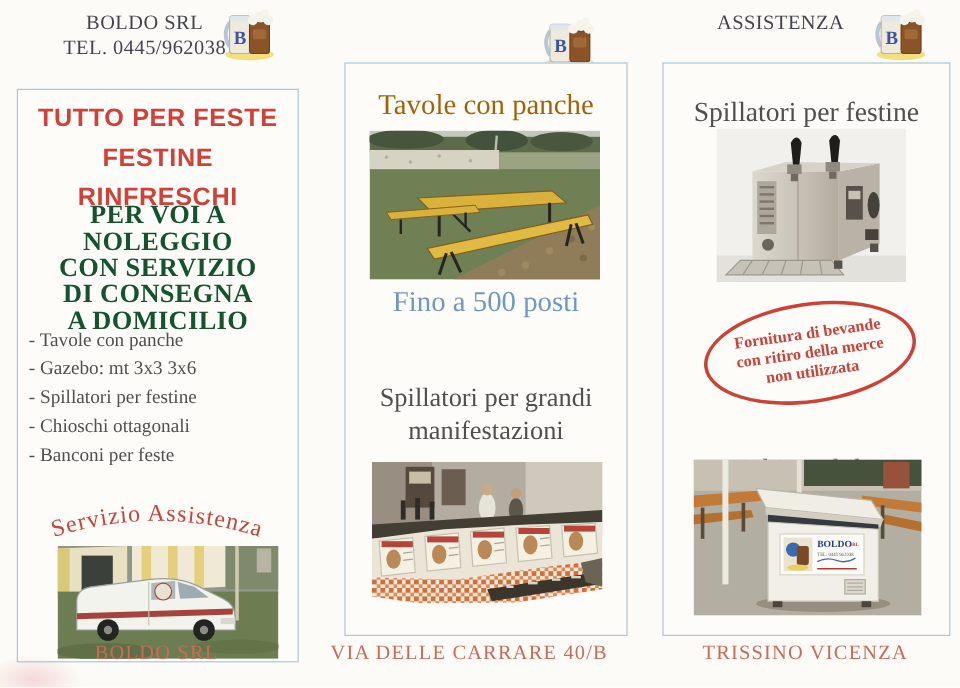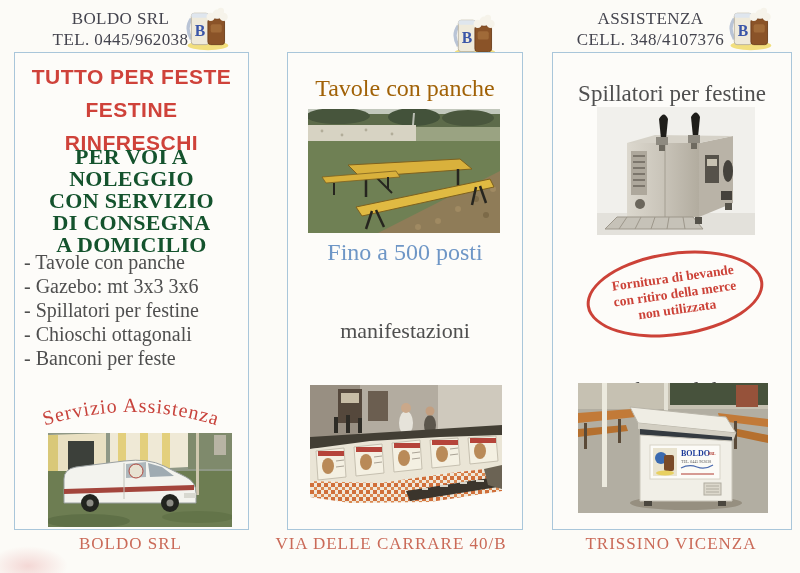--- a/index.html
+++ b/index.html
@@ -12,32 +12,32 @@
   .hdr { position:absolute; text-align:center; color:#44444e; font-size:17px; line-height:21px; letter-spacing:.4px; }
   #hdr-left  { left:28px;  top:8px;  width:185px; }
   #hdr-right { left:558px; top:8px;  width:185px; }
   .mug-icon { position:absolute; }
   #mug-left   { left:183px; top:5px; }
   #mug-middle { left:450px; top:12px; }
   #mug-right  { left:726px; top:5px; }
 
   
   .panel { position:absolute; top:52px; height:476px; border:1px solid #a9c6da; background:#fdfcf9; }
-  #panel-left   { left:14px;  width:233px; }
+  #panel-left   { left:14px;  width:233px;margin-top:22px; }
   #panel-middle { left:287px; width:234px; }
   #panel-right  { left:552px; width:238px; }
 
   
   .pl-title { position:absolute; left:0; top:7px; width:100%; text-align:center;
     font-family:"Liberation Sans", sans-serif; font-weight:bold; font-size:21px; line-height:33px;
     color:#cf423a; letter-spacing:.5px; }
   .pl-sub { position:absolute; left:0; top:93px; width:100%; text-align:center;
     font-weight:bold; font-size:22px; line-height:22px; color:#14532d; letter-spacing:.3px; }
   .pl-items { position:absolute; left:9px; top:197px; width:220px;
-    font-size:20px; line-height:24px; color:#4f4f4f; }
+    font-size:16px; line-height:24px; color:#4f4f4f; }
   .pl-arc { position:absolute; left:8px; top:336px; }
   .pl-photo { position:absolute; left:33px; top:380px; }
 
   
   .pm-h1 { position:absolute; left:0; top:22px; width:100%; text-align:center; font-size:24px; color:#a16207; }
   .pm-photo1 { position:absolute; left:20px; top:56px; }
   .pm-caption { position:absolute; left:0; top:186px; width:100%; text-align:center; font-size:24px; color:#6e96c6; }
   .pm-h2 { position:absolute; left:0; top:264px; width:100%; text-align:center; font-size:22px; line-height:28px; color:#4f4f4f; }
   .pm-photo2 { position:absolute; left:22px; top:332px; }
 
@@ -65,21 +65,20 @@
 <body>
 
 <div class="page">
 
   <div class="hdr" id="hdr-left">
     <div>BOLDO SRL</div>
     <div>TEL. 0445/962038</div>
   </div>
   <div class="hdr" id="hdr-right">
     <div>ASSISTENZA</div>
-    <div>CELL. 348/4107376</div>
   </div>
 
   <svg class="mug-icon" id="mug-left" width="48" height="46" viewBox="0 0 52 48">
     <ellipse cx="27" cy="43" rx="22" ry="5" fill="#f2df7e"></ellipse>
     <path d="M9,14 q-7,10 0,22" stroke="#b9c4d6" stroke-width="3.5" fill="none"></path>
     <rect x="9" y="8" width="19" height="34" rx="3" fill="#efeadb" stroke="#b8b2a2"></rect>
     <rect x="9" y="8" width="19" height="5" rx="2" fill="#dfe6ee"></rect>
     <text x="18.5" y="33" font-size="17" font-weight="bold" fill="#3a55a8" text-anchor="middle">B</text>
     <rect x="27" y="14" width="18" height="28" rx="3" fill="#8a5328" stroke="#6e3f1c"></rect>
     <rect x="30" y="20" width="12" height="9" rx="2" fill="#a06a38"></rect>
@@ -203,20 +202,21 @@
       <line x1="26" y1="74" x2="26" y2="86" stroke="#26251f" stroke-width="2"></line>
       <line x1="80" y1="68" x2="80" y2="80" stroke="#26251f" stroke-width="2"></line>
       <polygon points="48,98 182,70 186,78 54,107" fill="#e0ba42" stroke="#7e611e" stroke-width="1"></polygon>
       <line x1="64" y1="102" x2="58" y2="120" stroke="#26251f" stroke-width="2.5"></line>
       <line x1="68" y1="101" x2="76" y2="118" stroke="#26251f" stroke-width="2.5"></line>
       <line x1="168" y1="78" x2="164" y2="96" stroke="#26251f" stroke-width="2.5"></line>
       <line x1="172" y1="77" x2="178" y2="94" stroke="#26251f" stroke-width="2.5"></line>
     </svg>
     <div class="pm-caption">Fino a 500 posti</div>
     <div class="pm-h2">
+      <div>Spillatori per grandi</div>
       <div>manifestazioni</div>
     </div>
 
     <svg class="pm-photo2" width="192" height="118" viewBox="0 0 192 118">
       <defs>
         <pattern id="ging" width="7" height="7" patternUnits="userSpaceOnUse">
           <rect width="7" height="7" fill="#f0e8da"></rect>
           <rect width="4" height="4" fill="#d06f3a"></rect>
           <rect x="4" y="4" width="3" height="3" fill="#db8850"></rect>
         </pattern>

